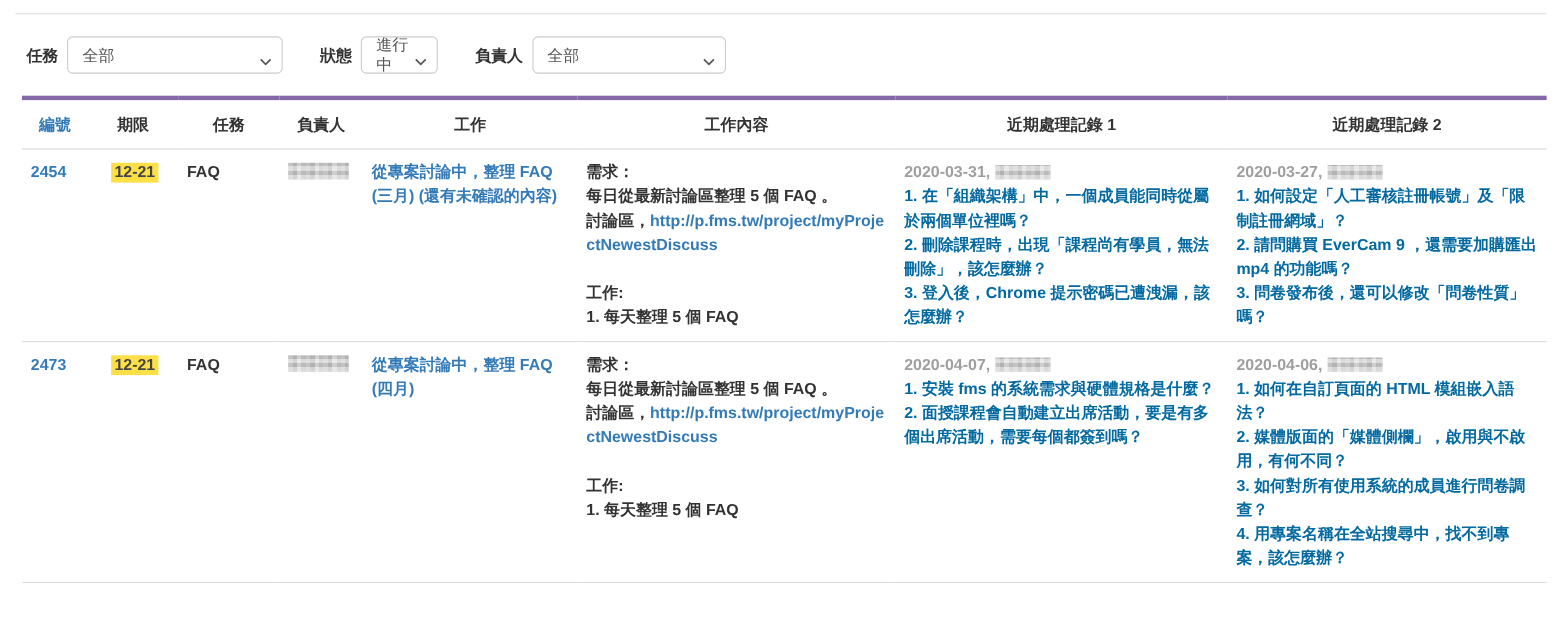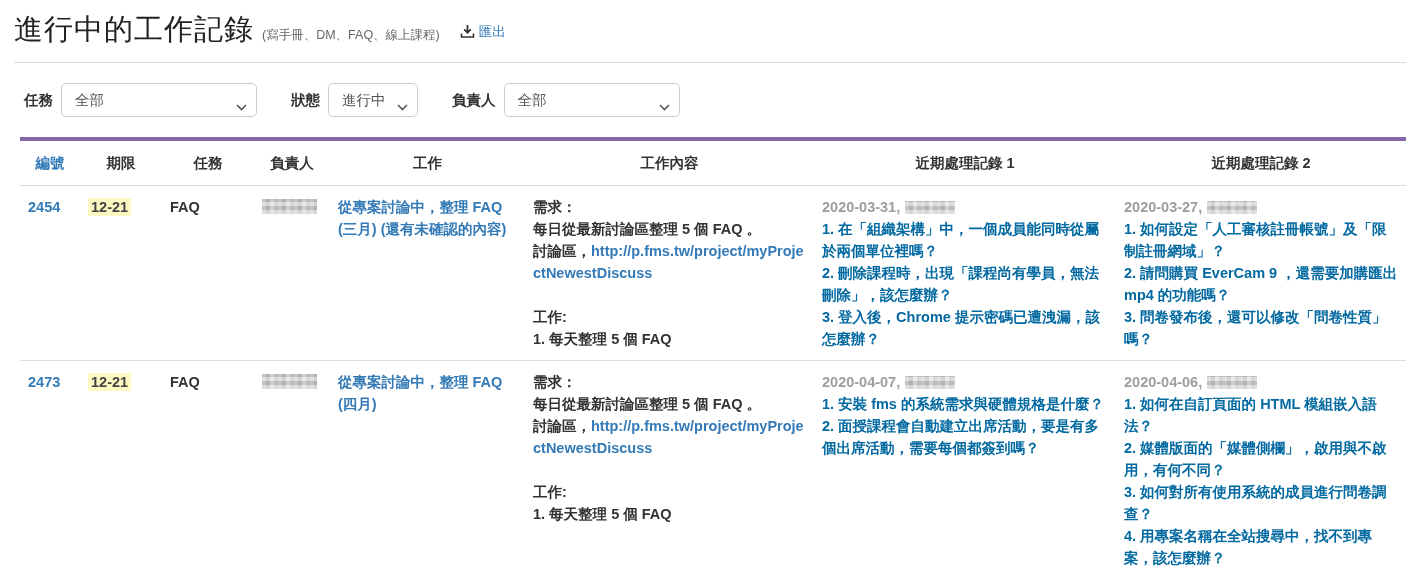--- a/index.html
+++ b/index.html
@@ -26,70 +26,57 @@
   .filters { display: flex; align-items: center; margin: 20px 0 20px 10px; }
   .filter-label { font-size: 14.5px; font-weight: bold; color: #333; margin-right: 8px; }
   .filter-gap { width: 34px; }
   .select-box {
     position: relative; height: 34px; border: 1px solid #ccc; border-radius: 5px;
     background: #fff; display: inline-flex; align-items: center;
     padding: 0 26px 0 13px; font-size: 14.5px; color: #555; cursor: pointer;
   }
   .select-box .chevron { position: absolute; right: 9px; top: 14px; }
   .w-task { width: 196px; }
-  .w-status { width: 90px; }
+  .w-status { width: 70px; }
   .w-owner { width: 176px; }
 
   
   table.worklog {
     border-collapse: collapse; table-layout: fixed; width: 1386px;
     border-top: 4px solid #8568a8; margin-left: 6px;
   }
   th {
     text-align: center; font-size: 14.5px; font-weight: bold; color: #333;
     padding: 13px 8px 12px 8px; border-bottom: 1px solid #d8d8d8;
     vertical-align: top;
   }
   th.sortable { color: #337ab7; cursor: pointer; }
   td {
     vertical-align: top; font-size: 14.5px; line-height: 22px;
     padding: 10px 8px; border-bottom: 1px solid #ddd; color: #333; font-weight: bold;
   }
   a.id-link, a.work-link, a.url { color: #337ab7; text-decoration: none; cursor: pointer; }
   a.url { word-break: break-all; }
-  .deadline-badge { background: #fef9c3; color: #444; padding: 1px 3px; }
+  .deadline-badge { background: #fde047; color: #444; padding: 1px 3px; margin-left: 13px; }
   .content-cell { white-space: pre-wrap; margin-left: 28px; }
   .record-date { color: #9e9e9e; }
   .record-item { color: #0369a1; }
   .redacted {
     display: inline-block; width: 55px; height: 15px; vertical-align: -2px;
     background-image:
       repeating-linear-gradient(0deg, rgba(255,255,255,0.35) 0 4px, rgba(0,0,0,0.06) 4px 8px),
       repeating-linear-gradient(90deg, #cfcfcf 0 4px, #bdbdbd 4px 8px, #dcdcdc 8px 12px, #c6c6c6 12px 16px);
   }
   .redacted.small { width: 50px; height: 13px; margin-left: 5px; }
 </style>
 </head>
 <body>
 
 <div class="container">
 
-  <div class="page-header">
-    <h1 class="page-title">進行中的工作記錄</h1>
-    <span class="page-subtitle">(寫手冊、DM、FAQ、線上課程)</span>
-    <a class="export-link">
-      <span>
-        <svg width="15" height="15" viewBox="0 0 15 15">
-          <path d="M7.5 1 v7.2 M4.2 5.4 L7.5 8.7 L10.8 5.4" stroke="#333" stroke-width="1.8" fill="none"></path>
-          <path d="M1.5 9.5 v3.5 h12 v-3.5" stroke="#333" stroke-width="1.6" fill="none"></path>
-        </svg>
-      </span>
-      <span>匯出</span>
-    </a>
-  </div>
 
   <hr class="header-divider">
 
   <div class="filters">
     <span class="filter-label">任務</span>
     <div class="select-box w-task">
       <span>全部</span>
       <span class="chevron">
         <svg width="11" height="7" viewBox="0 0 11 7">
             <polyline points="1,1 5.5,5.5 10,1" stroke="#555" stroke-width="1.6" fill="none"></polyline>

